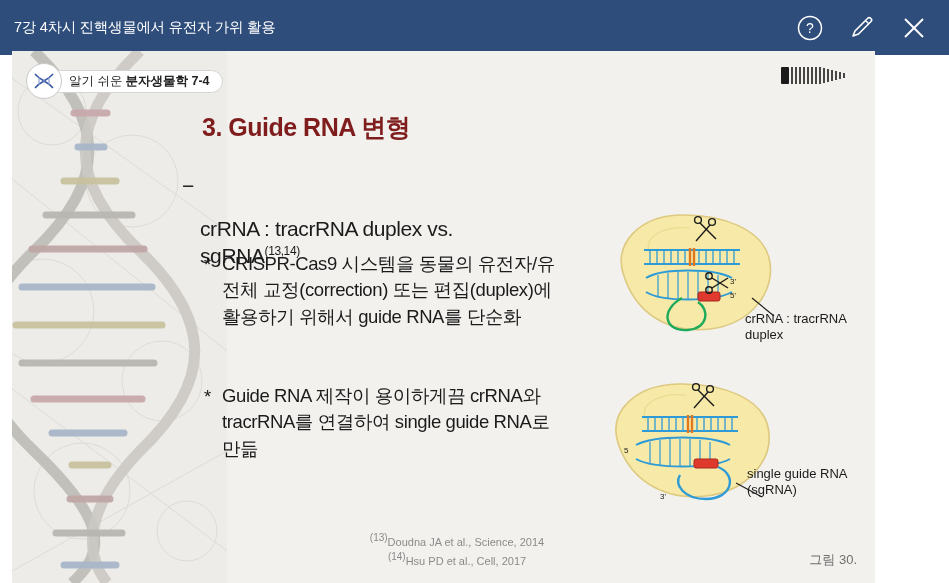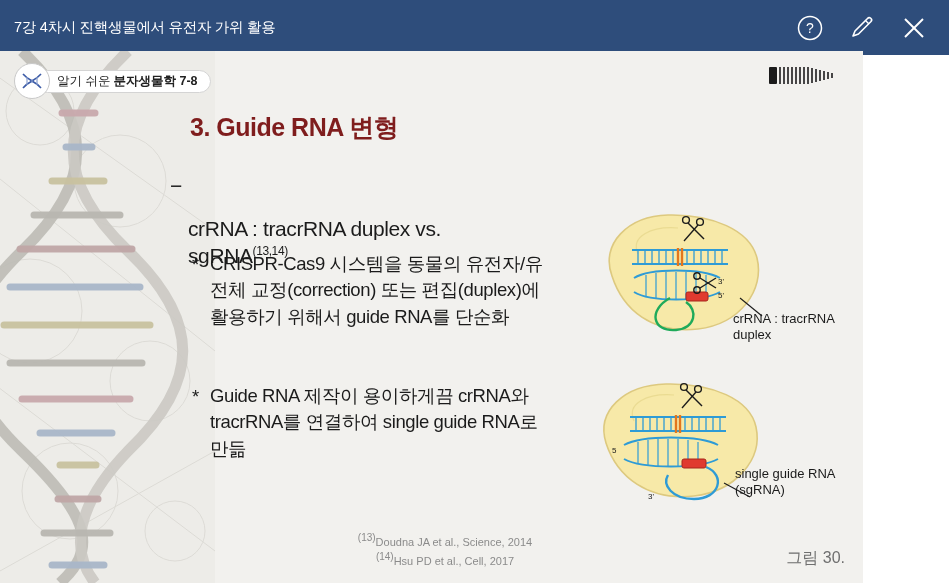--- a/index.html
+++ b/index.html
@@ -43,21 +43,21 @@
   .tb-icon {
     width: 26px;
     height: 26px;
     display: block;
     cursor: pointer;
   }
 
   
   .stage {
     position: absolute;
-    left: 0; top: 51px;
+    left: 12px; top: 51px;
     width: 863px;
     height: 532px;
     background: #f2f1ee;
     overflow: hidden;
   }
 
   
   .dna-bg {
     position: absolute;
     left: 0; top: 0;
@@ -166,21 +166,21 @@
     color: #8b8b8b;
     line-height: 1.35;
     text-align: center;
     width: 230px;
   }
   .refs .rsup { font-size: 10px; vertical-align: super; }
 
   .figno {
     position: absolute;
     right: 18px; bottom: 14px;
-    font-size: 16px;
+    font-size: 13px;
     color: #6f6f6f;
   }
 
   
   .fig-caption {
     position: absolute;
     font-size: 13px;
     color: #1b1b1b;
     line-height: 1.25;
     font-weight: 500;
@@ -265,21 +265,21 @@
       <svg width="34" height="34" viewBox="0 0 34 34">
         <path d="M8 10 C 15 18, 19 16, 26 24" stroke="#3b5aa6" stroke-width="1.6" fill="none"></path>
         <path d="M8 24 C 15 16, 19 18, 26 10" stroke="#3b5aa6" stroke-width="1.6" fill="none"></path>
         <line x1="12" y1="13" x2="12" y2="21" stroke="#8aa0cf" stroke-width="1.2"></line>
         <line x1="17" y1="15" x2="17" y2="19" stroke="#8aa0cf" stroke-width="1.2"></line>
         <line x1="22" y1="13" x2="22" y2="21" stroke="#8aa0cf" stroke-width="1.2"></line>
       </svg>
     </div>
     <div class="logo-pill">
       <span>알기 쉬운 </span>
-      <span class="strong">분자생물학 7-8</span>
+      <span class="strong">분자생물학 7-4</span>
     </div>
   </div>
 
   <div class="comb">
     <svg width="80" height="26" viewBox="0 0 80 26">
       <rect x="0" y="4" width="8" height="17" rx="1" fill="#1b1b1b"></rect>
       <g stroke="#1b1b1b" stroke-width="1.6">
         <line x1="11" y1="4" x2="11" y2="21"></line>
           <line x1="15" y1="4" x2="15" y2="21"></line>
         <line x1="19" y1="4" x2="19" y2="21"></line>

